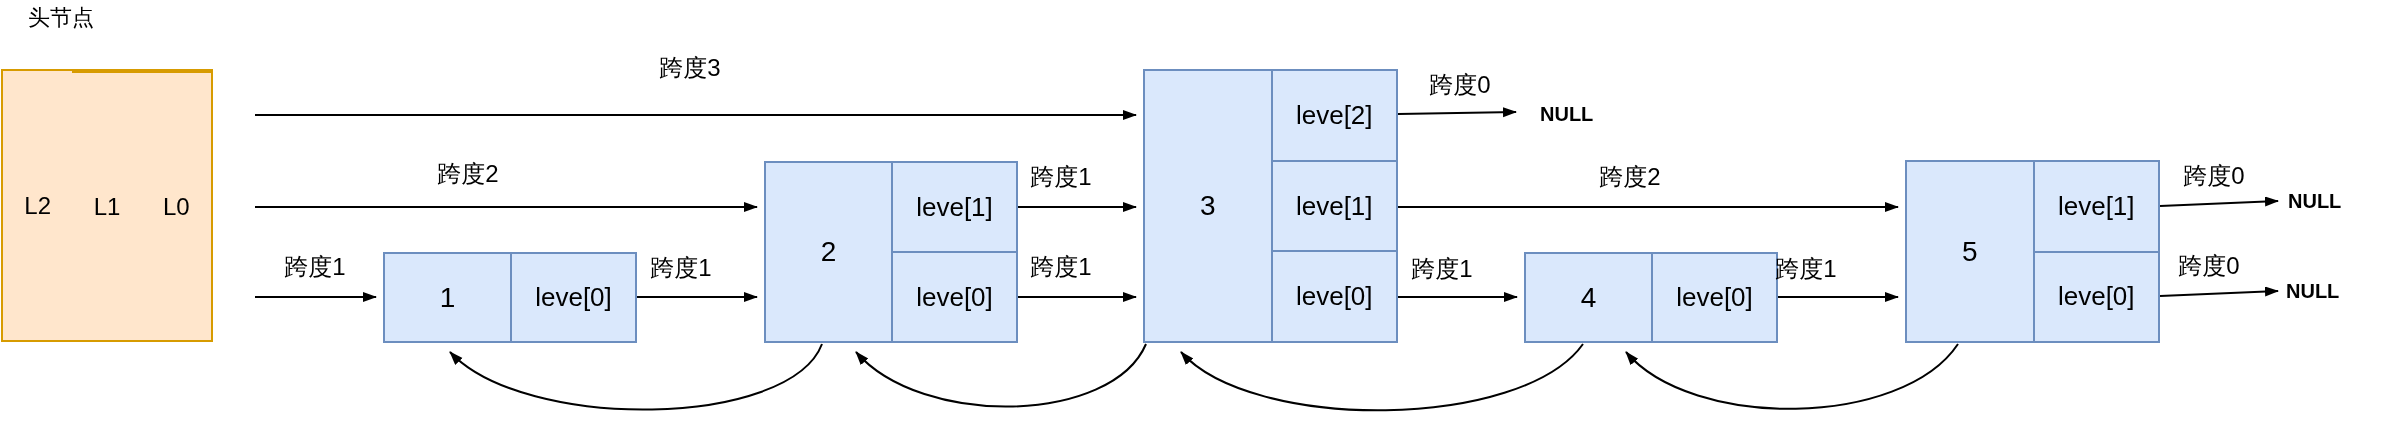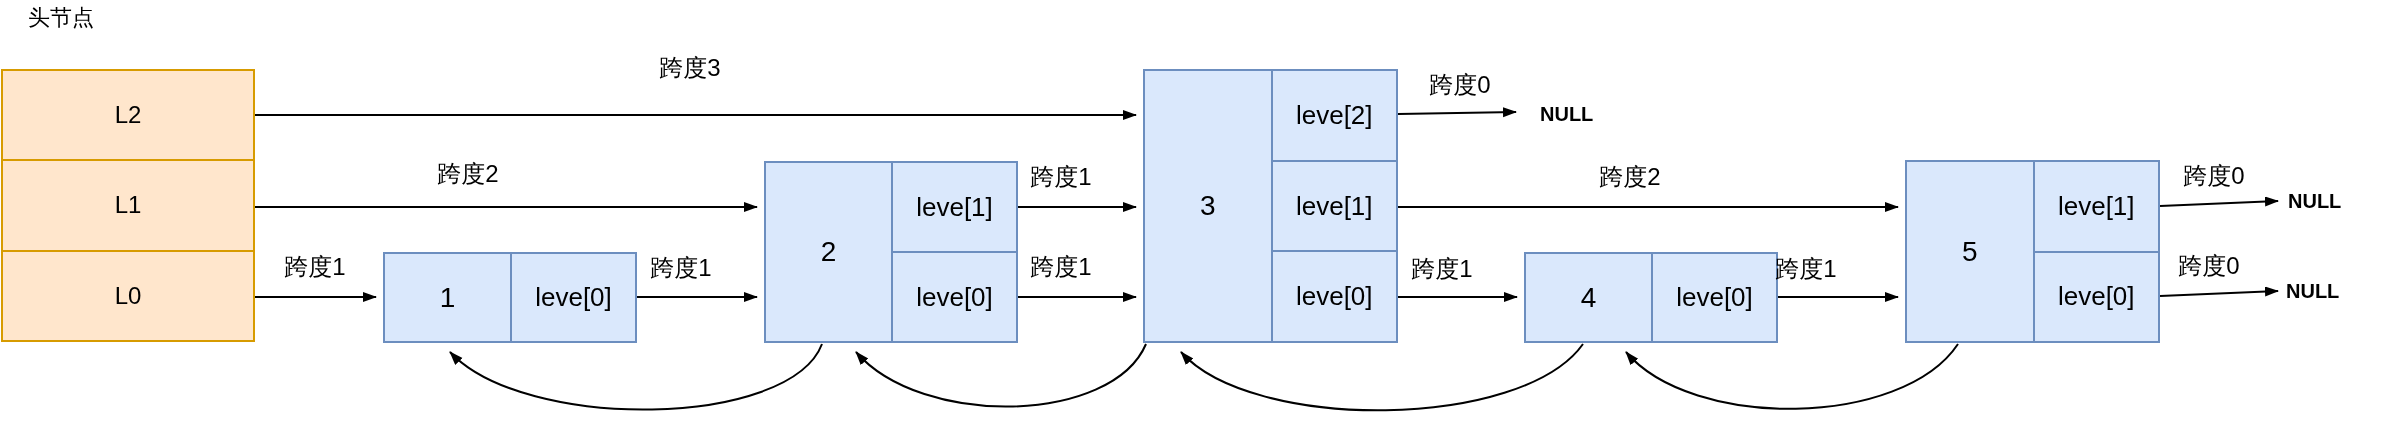--- a/index.html
+++ b/index.html
@@ -34,26 +34,25 @@
     left:28px;
     top:3px;
     font-size:22px;
     z-index:2;
     white-space:nowrap;
   }
   .head{
     position:absolute;
     left:1px;
     top:69px;
-    width:254px;
+    width:212px;
     height:273px;
     background:var(--head-fill);
     border:2px solid var(--head-border);
     display:flex;
-    flex-direction:column;
     z-index:1;
   }
   .head-row{
     flex:1;
     display:flex;
     align-items:center;
     justify-content:center;
     font-size:24px;
   }
   .head-row + .head-row{border-top:2px solid var(--head-border);}

